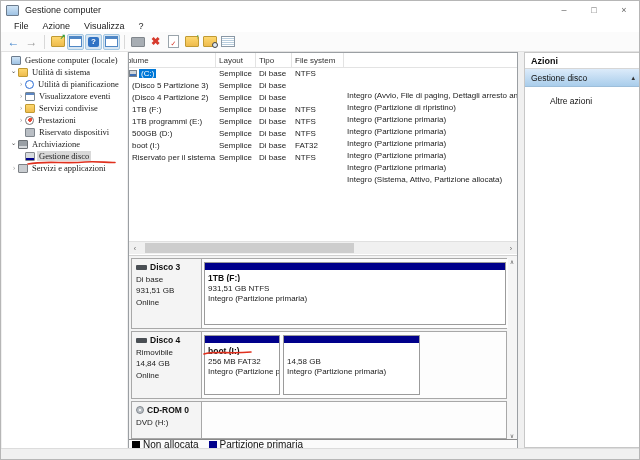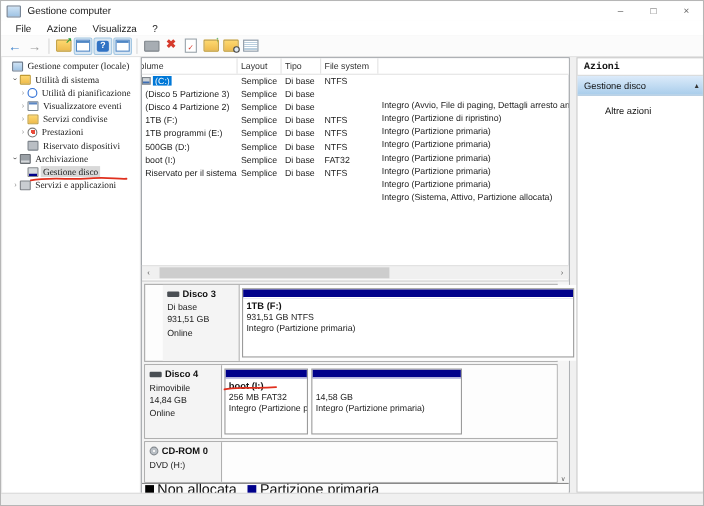--- a/index.html
+++ b/index.html
@@ -65,41 +65,41 @@
   .hscroll{position:absolute;left:0;top:188px;width:100%;height:12px;background:#f0f0f0;border-top:1px solid #e0e0e0;display:flex;align-items:center;}
   .harrow{width:12px;height:12px;font-size:7px;color:#606060;display:flex;align-items:center;justify-content:center;flex:none;}
   .htrack{flex:1;height:12px;position:relative;}
   .hthumb{position:absolute;left:4px;top:1px;width:209px;height:10px;background:#cdcdcd;}
   
   .gview{position:absolute;left:0;top:202px;width:100%;height:184px;background:#f3f3f3;border-top:1px solid #d0d0d0;}
   .vscroll{position:absolute;right:0;top:0;width:10px;height:100%;background:#f5f5f5;}
   .varrow{position:absolute;left:0;width:10px;height:10px;font-size:6px;color:#606060;display:flex;align-items:center;justify-content:center;}
   .varrow.up{top:0;} .varrow.dn{bottom:0;}
   .drow{position:absolute;left:2px;width:376px;background:#fdfdfd;border:1px solid #a8a8a8;box-sizing:border-box;display:flex;}
-  .drow.d3{top:2px;height:71px;padding-left:16px;} .drow.d4{top:75px;height:68px;} .drow.cd{top:145px;height:38px;}
+  .drow.d3{top:2px;height:71px;} .drow.d4{top:75px;height:68px;} .drow.cd{top:145px;height:38px;}
   .dlabel{width:70px;flex:none;background:#f4f4f4;border-right:1px solid #a8a8a8;padding:3px 0 0 4px;box-sizing:border-box;}
   .dtitle{display:flex;align-items:center;gap:3px;height:10px;}
   .dlicon{width:11px;height:5px;background:#4a4f54;border-radius:1px;flex:none;}
   .dlicon.cdrom{width:8px;height:8px;border-radius:50%;background:radial-gradient(#f4f4f4 0 1px,#b9bfc5 1px);border:1px solid #80868c;box-sizing:border-box;}
   .dname{font-size:8.5px;font-weight:bold;color:#111;white-space:nowrap;}
   .dline{font-size:8px;color:#222;margin-top:2.5px;white-space:nowrap;}
   .darea{flex:1;position:relative;background:#fdfdfd;padding:3px 2px;box-sizing:border-box;display:flex;gap:3px;align-items:stretch;}
   .pbox{border:1px solid #9b9b9b;background:#fff;box-sizing:border-box;overflow:hidden;flex:none;}
   .pbar{height:7px;background:#00008b;border-bottom:1px solid #fff;}
   .ptitle{font-size:8.5px;font-weight:bold;color:#111;padding:2px 0 0 3px;white-space:nowrap;overflow:hidden;height:9px;}
   .pline{font-size:8px;color:#222;padding:1.5px 0 0 3px;white-space:nowrap;overflow:hidden;}
   .pempty{flex:1;}
   
   .legend{position:absolute;left:0;top:386px;width:100%;height:10px;background:#fbfbfb;border-top:1px solid #8a8a8a;display:flex;align-items:center;padding-left:3px;box-sizing:border-box;gap:10px;}
   .litem{display:flex;align-items:center;gap:3px;}
   .lsq{width:8px;height:8px;flex:none;}
-  .llabel{font-size:13px;color:#111;white-space:nowrap;}
+  .llabel{font-size:10px;color:#111;white-space:nowrap;}
   
   .actions{position:absolute;left:523px;top:51px;width:116px;height:396px;background:#ffffff;border:1px solid #c7c7c7;box-sizing:border-box;}
-  .act-title{height:15px;display:flex;align-items:center;padding-left:6px;font-size:9px;font-weight:bold;color:#111;border-bottom:1px solid #d6d6d6;font-family:Liberation Mono, monospace;}
+  .act-title{height:15px;display:flex;align-items:center;padding-left:6px;font-size:9px;font-weight:bold;color:#111;border-bottom:1px solid #d6d6d6;}
   .act-group{height:17px;display:flex;align-items:center;padding:0 4px 0 6px;font-size:8.5px;color:#111;background:linear-gradient(#dcebfa,#a9cdeb);border-bottom:1px solid #9dbeda;}
   .act-group .arrow{margin-left:auto;font-size:7px;color:#333;}
   .act-item{padding:9px 0 0 25px;font-size:8.5px;color:#111;}
   
   .statusbar{position:absolute;left:0;top:447px;width:100%;height:13px;background:#f0f0f0;border-top:1px solid #dcdcdc;}
   
   .annot{position:absolute;pointer-events:none;}
 </style>
 </head>
 <body>

